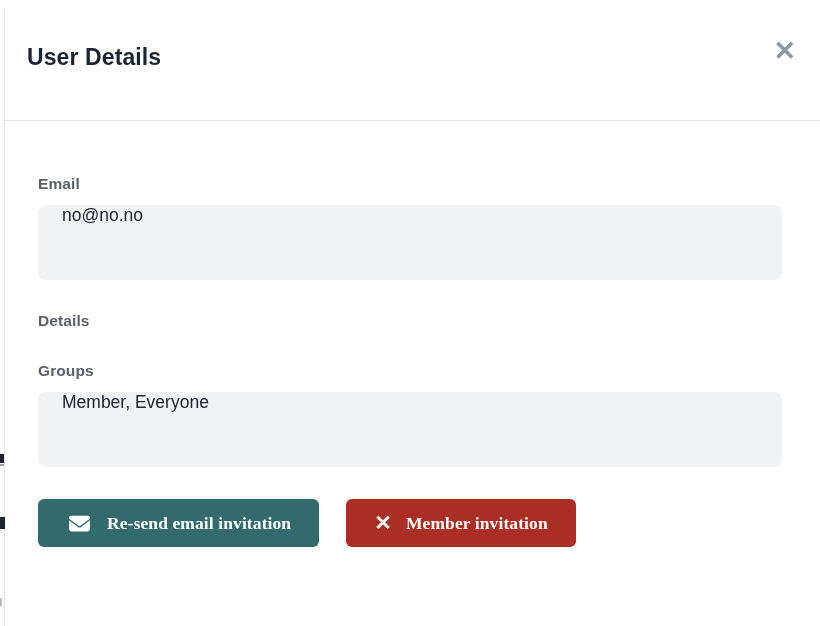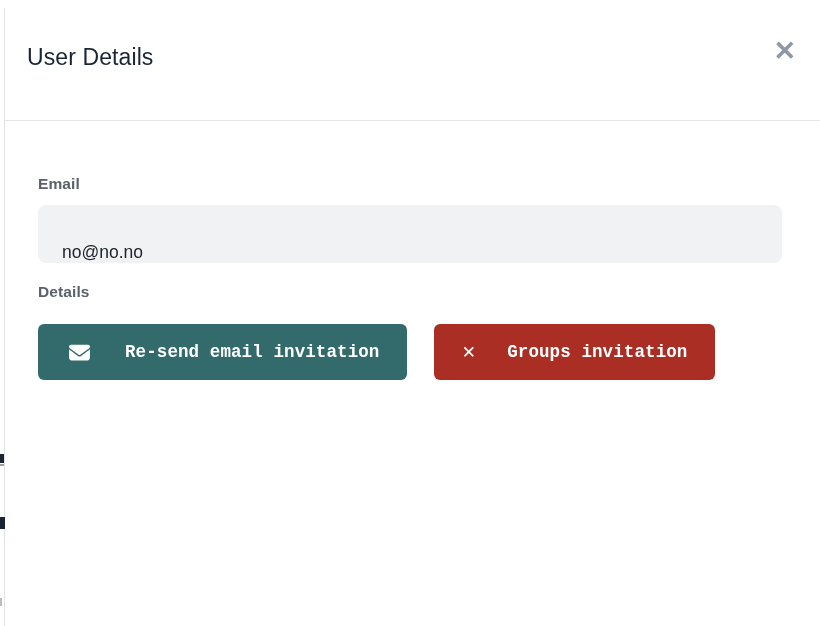--- a/index.html
+++ b/index.html
@@ -27,66 +27,66 @@
     background: #ffffff;
   }
 
   .modal-header {
     position: relative;
     height: 121px;
     border-bottom: 1px solid #e4e4e6;
   }
   .modal-title {
     position: absolute; left: 22px; top: 44px;
-    font-size: 23px; font-weight: 400;
+    font-size: 23px; font-weight: 700;
     color: #1b2433;
     letter-spacing: 0.1px;
   }
   .close-btn {
     position: absolute; right: 24px; top: 38px;
     background: none; border: none; cursor: pointer;
     font-size: 27px; line-height: 1;
     color: #8e98a4; font-weight: 600;
     font-family: "Liberation Sans", sans-serif;
   }
 
   .modal-body {
     padding: 54px 38px 0 33px;
   }
 
-  .field { margin-bottom: 20px; }
+  .field { margin-bottom: 32px; }
   .field-label {
     display: block;
     font-size: 15.5px; font-weight: 700;
     color: #5a616b;
     margin-bottom: 12px;
     letter-spacing: 0.1px;
   }
   .field-input {
-    height: 58px;
+    height: 75px;
     background: #f1f2f4;
     border-radius: 8px;
-    display: flex; align-items: flex-end;
+    display: flex; align-items: flex-start;
     padding-left: 24px;
     font-size: 17.5px;
     color: #20262f;
     cursor: text;
   }
 
   .button-row {
     margin-top: 23px;
     display: flex; gap: 27px;
   }
   .btn {
-    height: 56px;
+    height: 48px;
     border: none; border-radius: 6px;
     display: inline-flex; align-items: center; justify-content: center;
-    gap: 32px;
+    gap: 14px;
     padding: 0 28px;
-    font-family: Liberation Mono, monospace;
+    font-family: Liberation Serif, serif;
     font-size: 17.5px; font-weight: 600;
     color: #ffffff;
     cursor: pointer;
     letter-spacing: 0.1px;
   }
   .btn-teal { background: #336b6d; }
   .btn-red  { background: #aa2e23; }
 
   .envelope-icon svg { display: block; width: 27px; height: 21px; }
   .x-glyph {
@@ -117,31 +117,37 @@
       <span class="field-label">Email</span>
       <div class="field-input">
         <span>no@no.no</span>
       </div>
     </div>
 
     <div class="field">
       <span class="field-label">Details</span>
     </div>
 
+    <div class="field">
+      <span class="field-label">Groups</span>
+      <div class="field-input">
+        <span>Member, Everyone</span>
+      </div>
+    </div>
 
     <div class="button-row">
       <button class="btn btn-teal">
         <span class="envelope-icon">
           <svg viewBox="0 0 512 512" aria-hidden="true">
             <path fill="#ffffff" d="M48 64C21.5 64 0 85.5 0 112c0 15.1 7.1 29.3 19.2 38.4L236.8 313.6c11.4 8.5 27 8.5 38.4 0L492.8 150.4c12.1-9.1 19.2-23.3 19.2-38.4c0-26.5-21.5-48-48-48H48zM0 176V384c0 35.3 28.7 64 64 64H448c35.3 0 64-28.7 64-64V176L294.4 339.2c-22.8 17.1-54 17.1-76.8 0L0 176z"></path>
           </svg>
         </span>
         <span>Re-send email invitation</span>
       </button>
 
       <button class="btn btn-red">
         <span class="x-glyph">✕</span>
-        <span>Groups invitation</span>
+        <span>Member invitation</span>
       </button>
     </div>
 
   </div>
 </div>
 
 </body></html>

